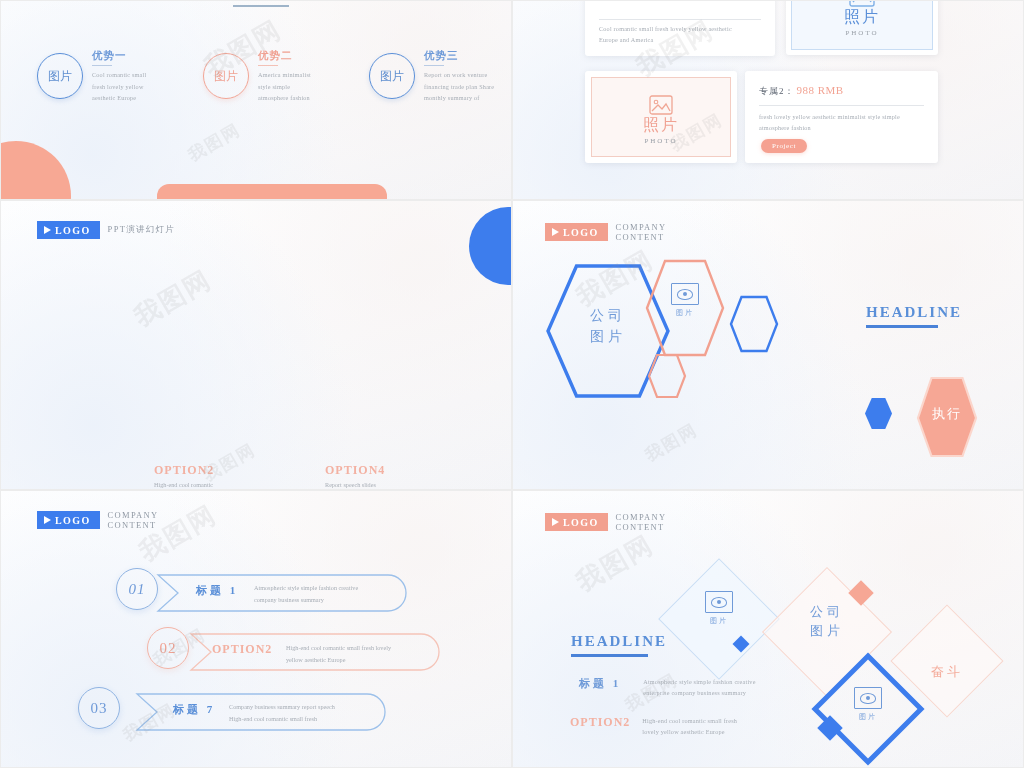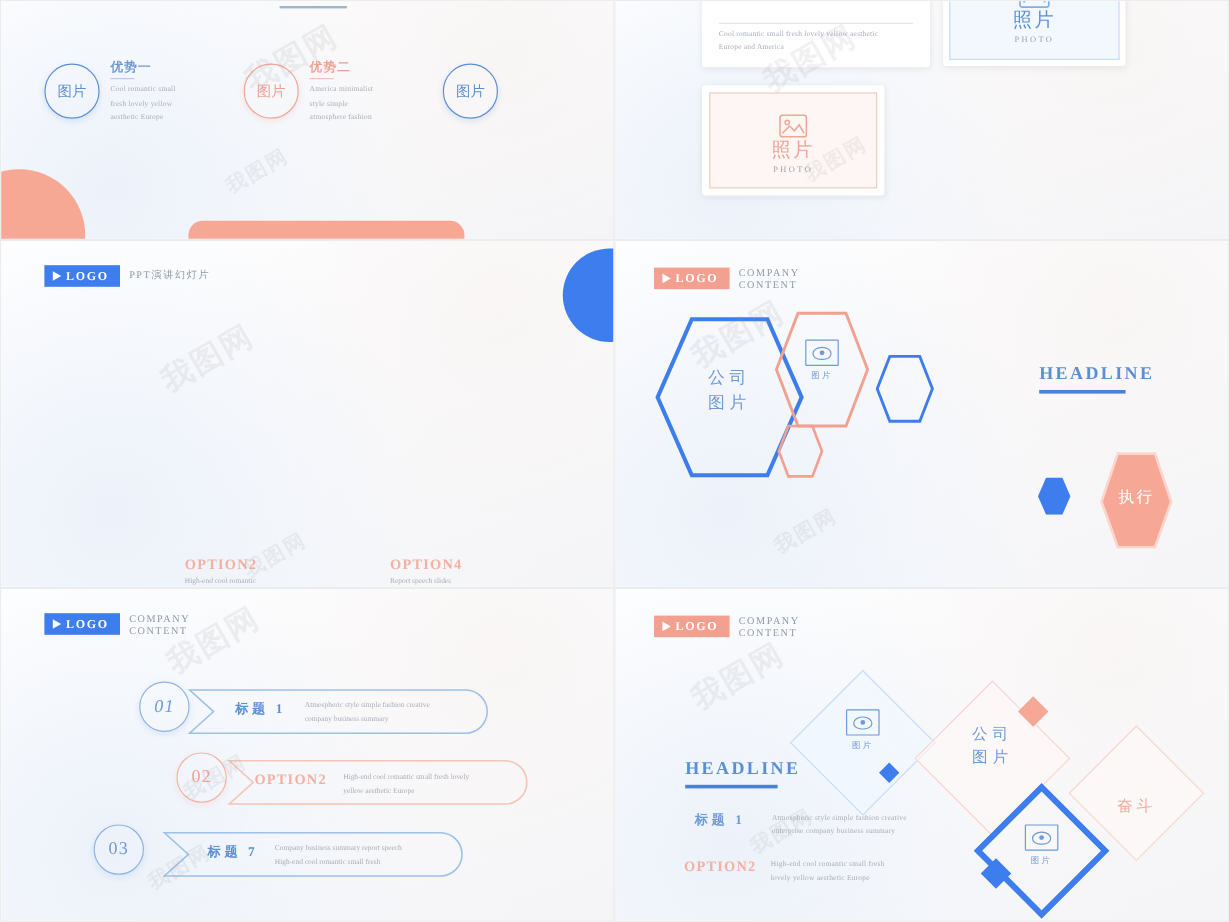--- a/index.html
+++ b/index.html
@@ -193,20 +193,27 @@
             <div class="adv-title p">优势二</div>
             <div class="adv-rule p"></div>
             <div class="body-txt" style="white-space:pre-line">America minimalist
 style simple
 atmosphere fashion</div>
           </div>
         </div>
 
         <div class="adv">
           <div class="adv-circle">图片</div>
+          <div class="adv-txt">
+            <div class="adv-title">优势三</div>
+            <div class="adv-rule"></div>
+            <div class="body-txt" style="white-space:pre-line">Report on work venture
+financing trade plan Share
+monthly summary of</div>
+          </div>
         </div>
 
       </div>
       <div class="wm" style="left:200px;top:30px;">我图网</div>
       <div class="wm sm" style="left:185px;top:130px;">我图网</div>
     </div>
   </div>
 
   <div class="slide">
     <div class="inner">
@@ -236,20 +243,30 @@
           <svg width="24" height="20" viewBox="0 0 24 20">
             <rect x="1" y="1" width="22" height="18" rx="2" fill="none" stroke="#f0a694" stroke-width="1.3"></rect>
             <circle cx="7" cy="7" r="1.8" fill="none" stroke="#f0a694" stroke-width="1.1"></circle>
             <polyline points="3,16 9,10 13,14 17,9 21,16" fill="none" stroke="#f0a694" stroke-width="1.3"></polyline>
           </svg>
           <div class="photo-cn pink">照片</div>
           <div class="photo-en greyt">PHOTO</div>
         </div>
       </div>
 
+      <div class="card" style="left:232px;top:70px;width:193px;height:92px;">
+        <div style="position:absolute;left:14px;top:13px;display:flex;align-items:baseline;gap:2px;">
+          <span style="font-size:9px;color:#5c6470;letter-spacing:1px;">专属2：</span>
+          <span style="font-size:11px;color:#f2a393;letter-spacing:.5px;">988 RMB</span>
+        </div>
+        <div class="card-rule" style="position:absolute;left:14px;top:34px;width:165px;"></div>
+        <div class="body-txt" style="position:absolute;left:14px;top:40px;width:170px;white-space:pre-line;">fresh lovely yellow aesthetic minimalist style simple
+atmosphere fashion</div>
+        <span class="pill pink-p" style="position:absolute;left:16px;top:68px;">Project</span>
+      </div>
 
       <div class="wm" style="left:120px;top:30px;">我图网</div>
       <div class="wm sm" style="left:155px;top:120px;">我图网</div>
     </div>
   </div>
 
   <div class="slide">
     <div class="inner">
       <div class="s3-quarter"></div>
 

